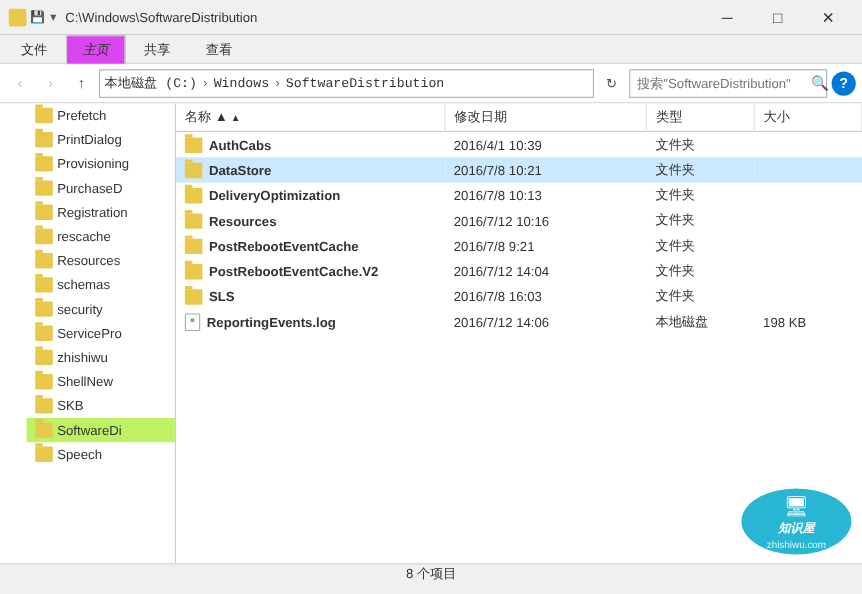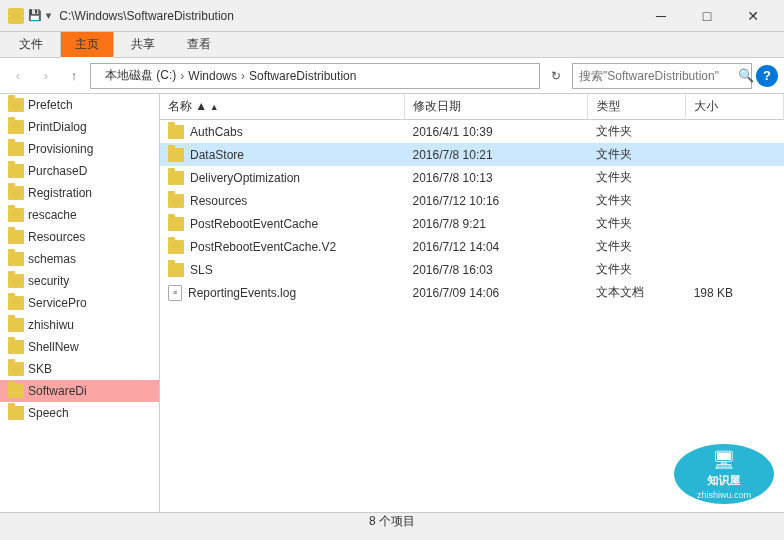--- a/index.html
+++ b/index.html
@@ -51,39 +51,40 @@
       font-size: 14px;
       cursor: pointer;
       color: #333;
     }
 
     
     .ribbon-tabs {
       height: 26px;
       background: #f0f0f0;
       display: flex;
-      align-items: flex-end;
+      align-items: center;
       padding-left: 4px;
       border-bottom: 1px solid #ccc;
     }
     .ribbon-tab {
       padding: 4px 14px;
       font-size: 12px;
       cursor: pointer;
       border: 1px solid transparent;
       border-bottom: none;
       margin-right: 2px;
       background: transparent;
       color: #333;
     }
     .ribbon-tab.active {
-      background: #f97316;
+      background: #d946ef;
       border-color: #ccc;
       border-bottom: 1px solid white;
       margin-bottom: -1px;
+      font-style: italic;
     }
 
     
     .address-bar {
       height: 36px;
       background: white;
       display: flex;
       align-items: center;
       padding: 0 6px;
       gap: 4px;
@@ -97,25 +98,26 @@
       color: #555;
       font-size: 13px;
     }
     .nav-btn.disabled { color: #bbb; cursor: default; }
     .address-path {
       flex: 1;
       height: 26px;
       border: 1px solid #abadb3;
       display: flex;
       align-items: center;
-      padding: 0 14px;
+      padding: 0 4px;
       background: white;
       gap: 4px;
       font-size: 12px;
       color: #333;
+      font-family: Liberation Mono, monospace;
     }
     .path-sep { color: #666; }
     .path-part { cursor: pointer; color: #333; }
     .address-refresh {
       width: 24px; height: 24px;
       display: flex; align-items: center; justify-content: center;
       cursor: pointer;
       color: #555;
       font-size: 12px;
     }
@@ -156,39 +158,40 @@
 
     
     .sidebar {
       width: 160px;
       min-width: 160px;
       border-right: 1px solid #ccc;
       background: white;
       overflow: hidden;
       display: flex;
       flex-direction: column;
+      padding-left: 24px;
     }
     .sidebar-list {
       flex: 1;
       overflow-y: auto;
       overflow-x: hidden;
     }
     .sidebar-list::-webkit-scrollbar { width: 8px; }
     .sidebar-list::-webkit-scrollbar-track { background: #f0f0f0; }
     .sidebar-list::-webkit-scrollbar-thumb { background: #c0c0c0; }
     .sidebar-item {
       display: flex;
       align-items: center;
       height: 22px;
       padding-left: 8px;
       gap: 4px;
       cursor: pointer;
       white-space: nowrap;
     }
-    .sidebar-item.selected { background: #fca5a5; }
+    .sidebar-item.selected { background: #bef264; }
     .folder-icon {
       width: 16px; height: 14px;
       background: #e8c84a;
       border-radius: 1px;
       flex-shrink: 0;
       position: relative;
     }
     .folder-icon::before {
       content: '';
       position: absolute;
@@ -245,20 +248,21 @@
       padding: 3px 8px;
       font-size: 12px;
       color: #333;
       white-space: nowrap;
     }
     .file-row.selected td { color: #333; }
     .file-name-cell {
       display: flex;
       align-items: center;
       gap: 6px;
+      font-weight: bold;
     }
     .file-icon-folder {
       width: 16px; height: 14px;
       background: #e8c84a;
       border-radius: 1px;
       flex-shrink: 0;
       position: relative;
     }
     .file-icon-folder::before {
       content: '';
@@ -312,20 +316,21 @@
       gap: 2px;
     }
     .watermark-icon {
       font-size: 18px;
       color: white;
     }
     .watermark-text {
       font-size: 11px;
       color: white;
       font-weight: bold;
+      font-style: italic;
     }
     .watermark-url {
       font-size: 9px;
       color: rgba(255,255,255,0.85);
     }
 
     .col-sort-arrow::after {
       content: ' ▲';
       font-size: 9px;
     }
@@ -527,22 +532,22 @@
             <td>文件夹</td>
             <td></td>
           </tr>
           <tr class="file-row">
             <td>
               <div class="file-name-cell">
                 <div class="file-icon-doc">≡</div>
                 <span>ReportingEvents.log</span>
               </div>
             </td>
-            <td>2016/7/09 14:06</td>
-            <td>文本文档</td>
+            <td>2016/7/12 14:06</td>
+            <td>本地磁盘</td>
             <td class="file-size-colored">198 KB</td>
           </tr>
         </tbody>
     </table>
   </div>
 </div>
 
 <div class="status-bar">
   <span class="status-text">8 个项目</span>
   <span class="status-text">选中 1 个项目</span>

